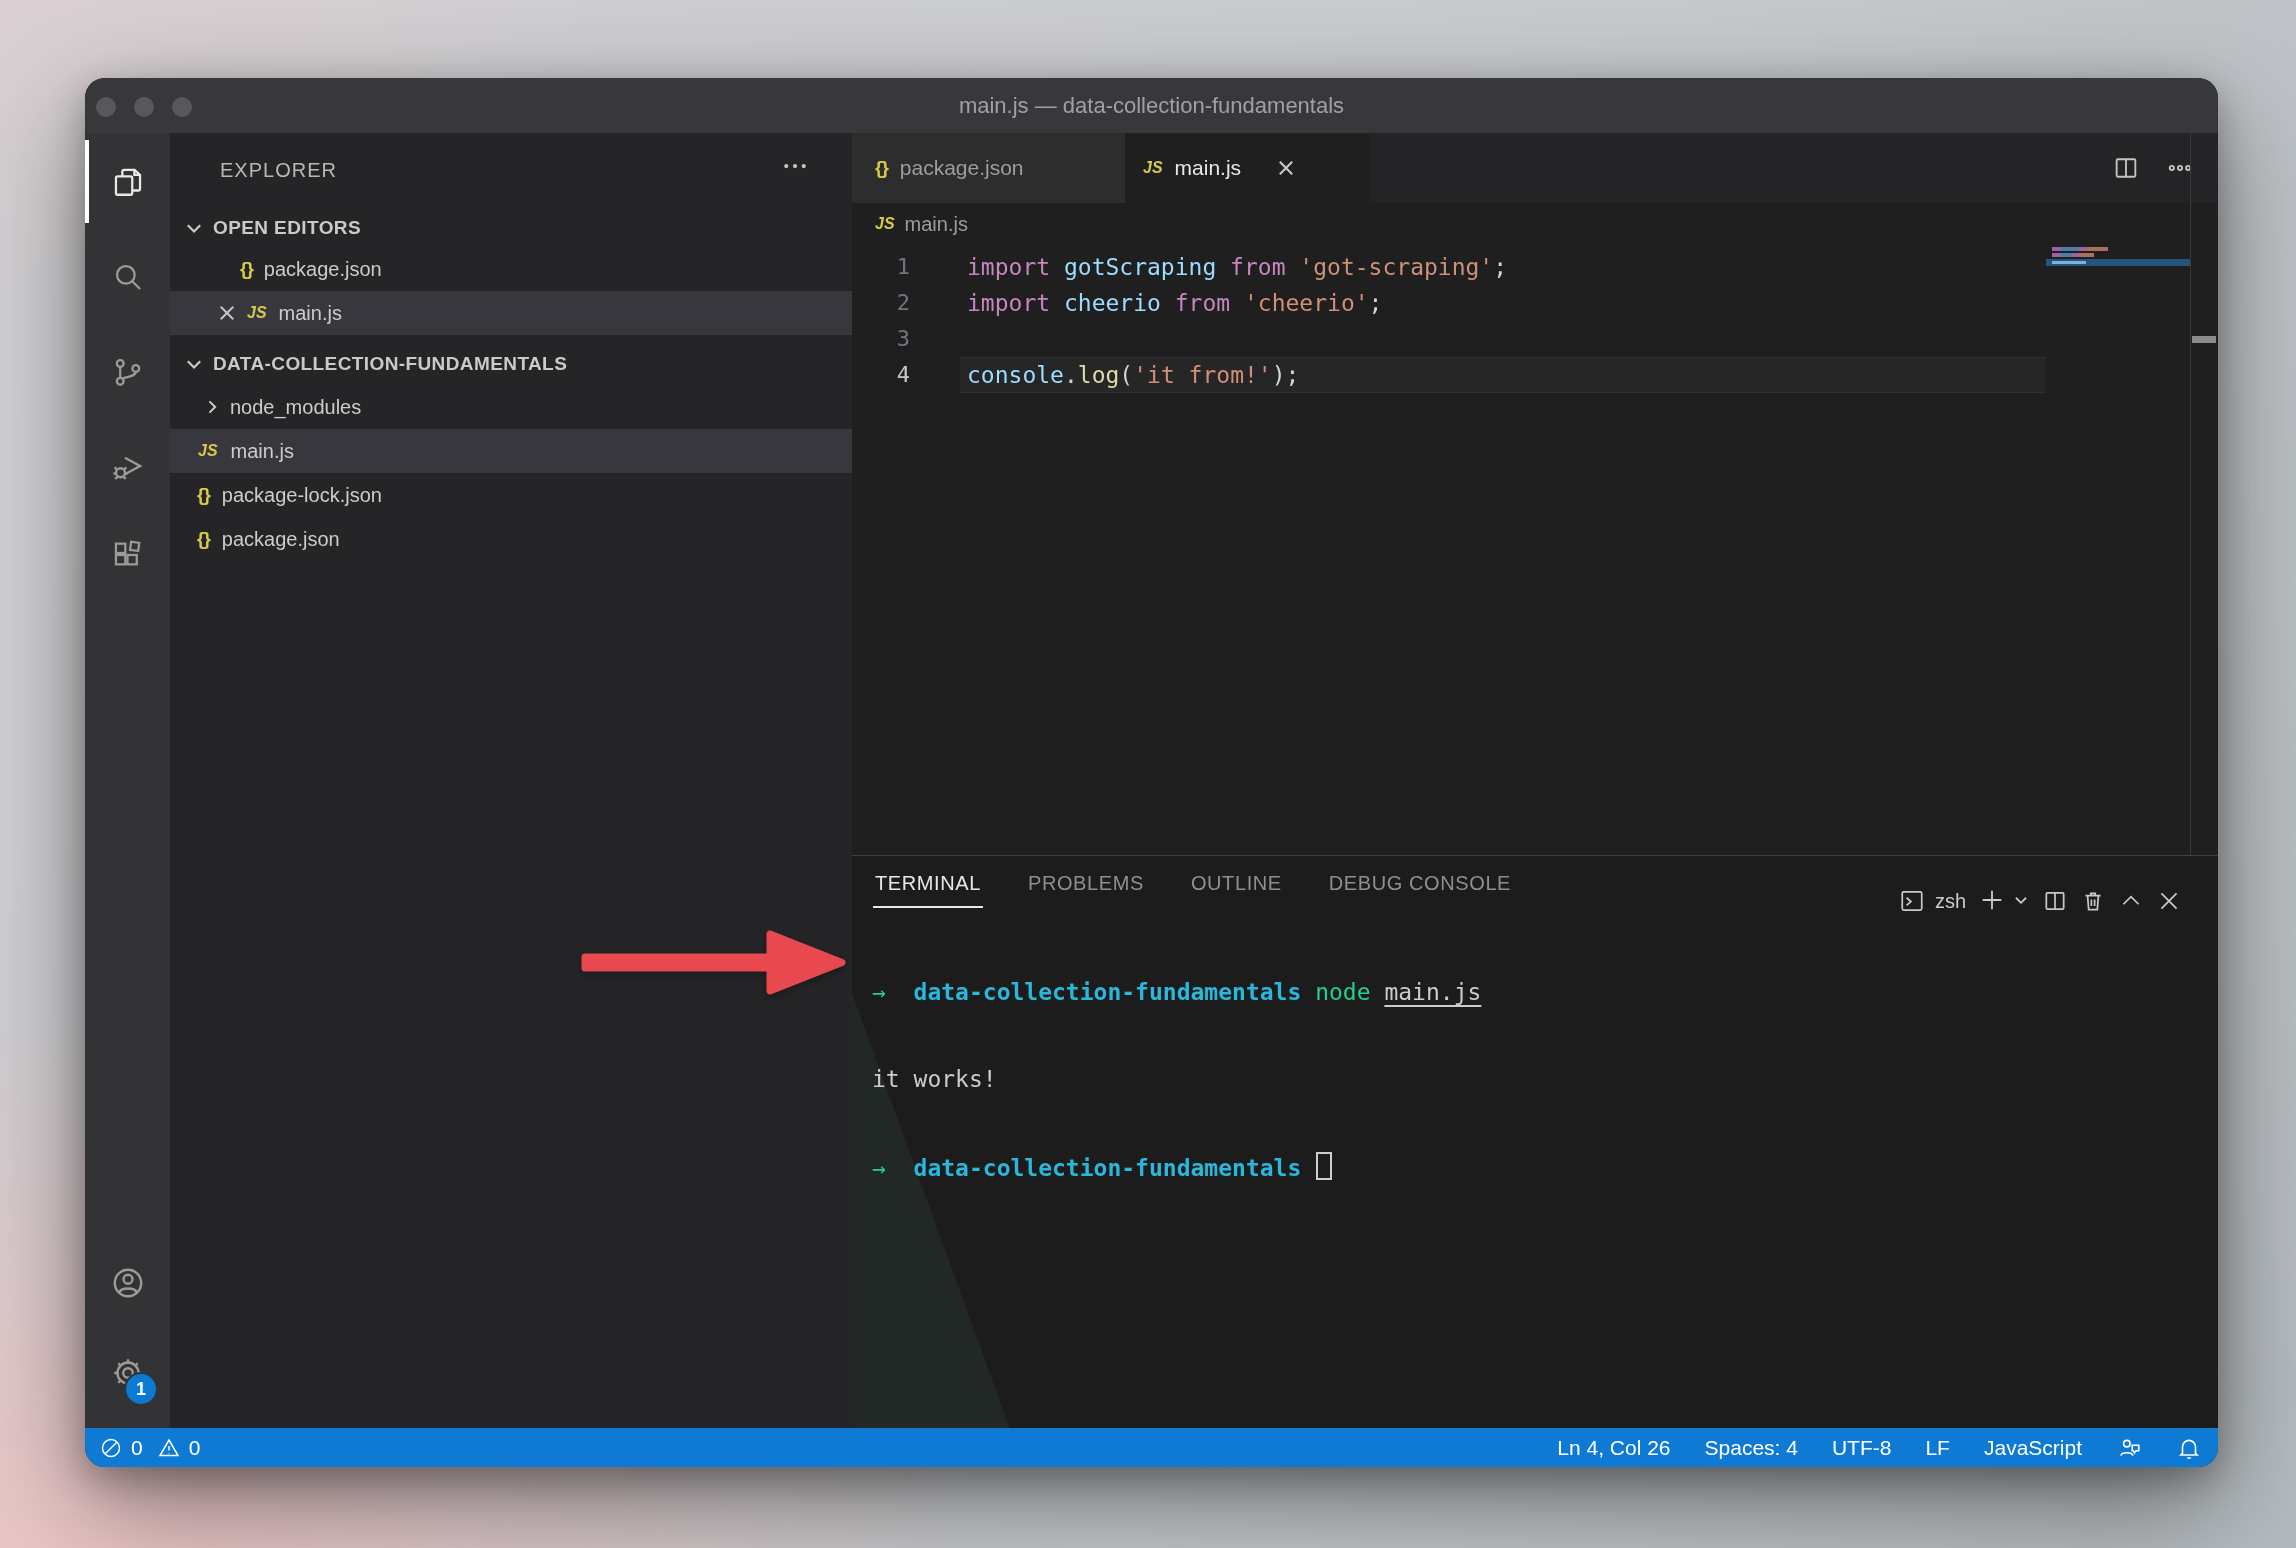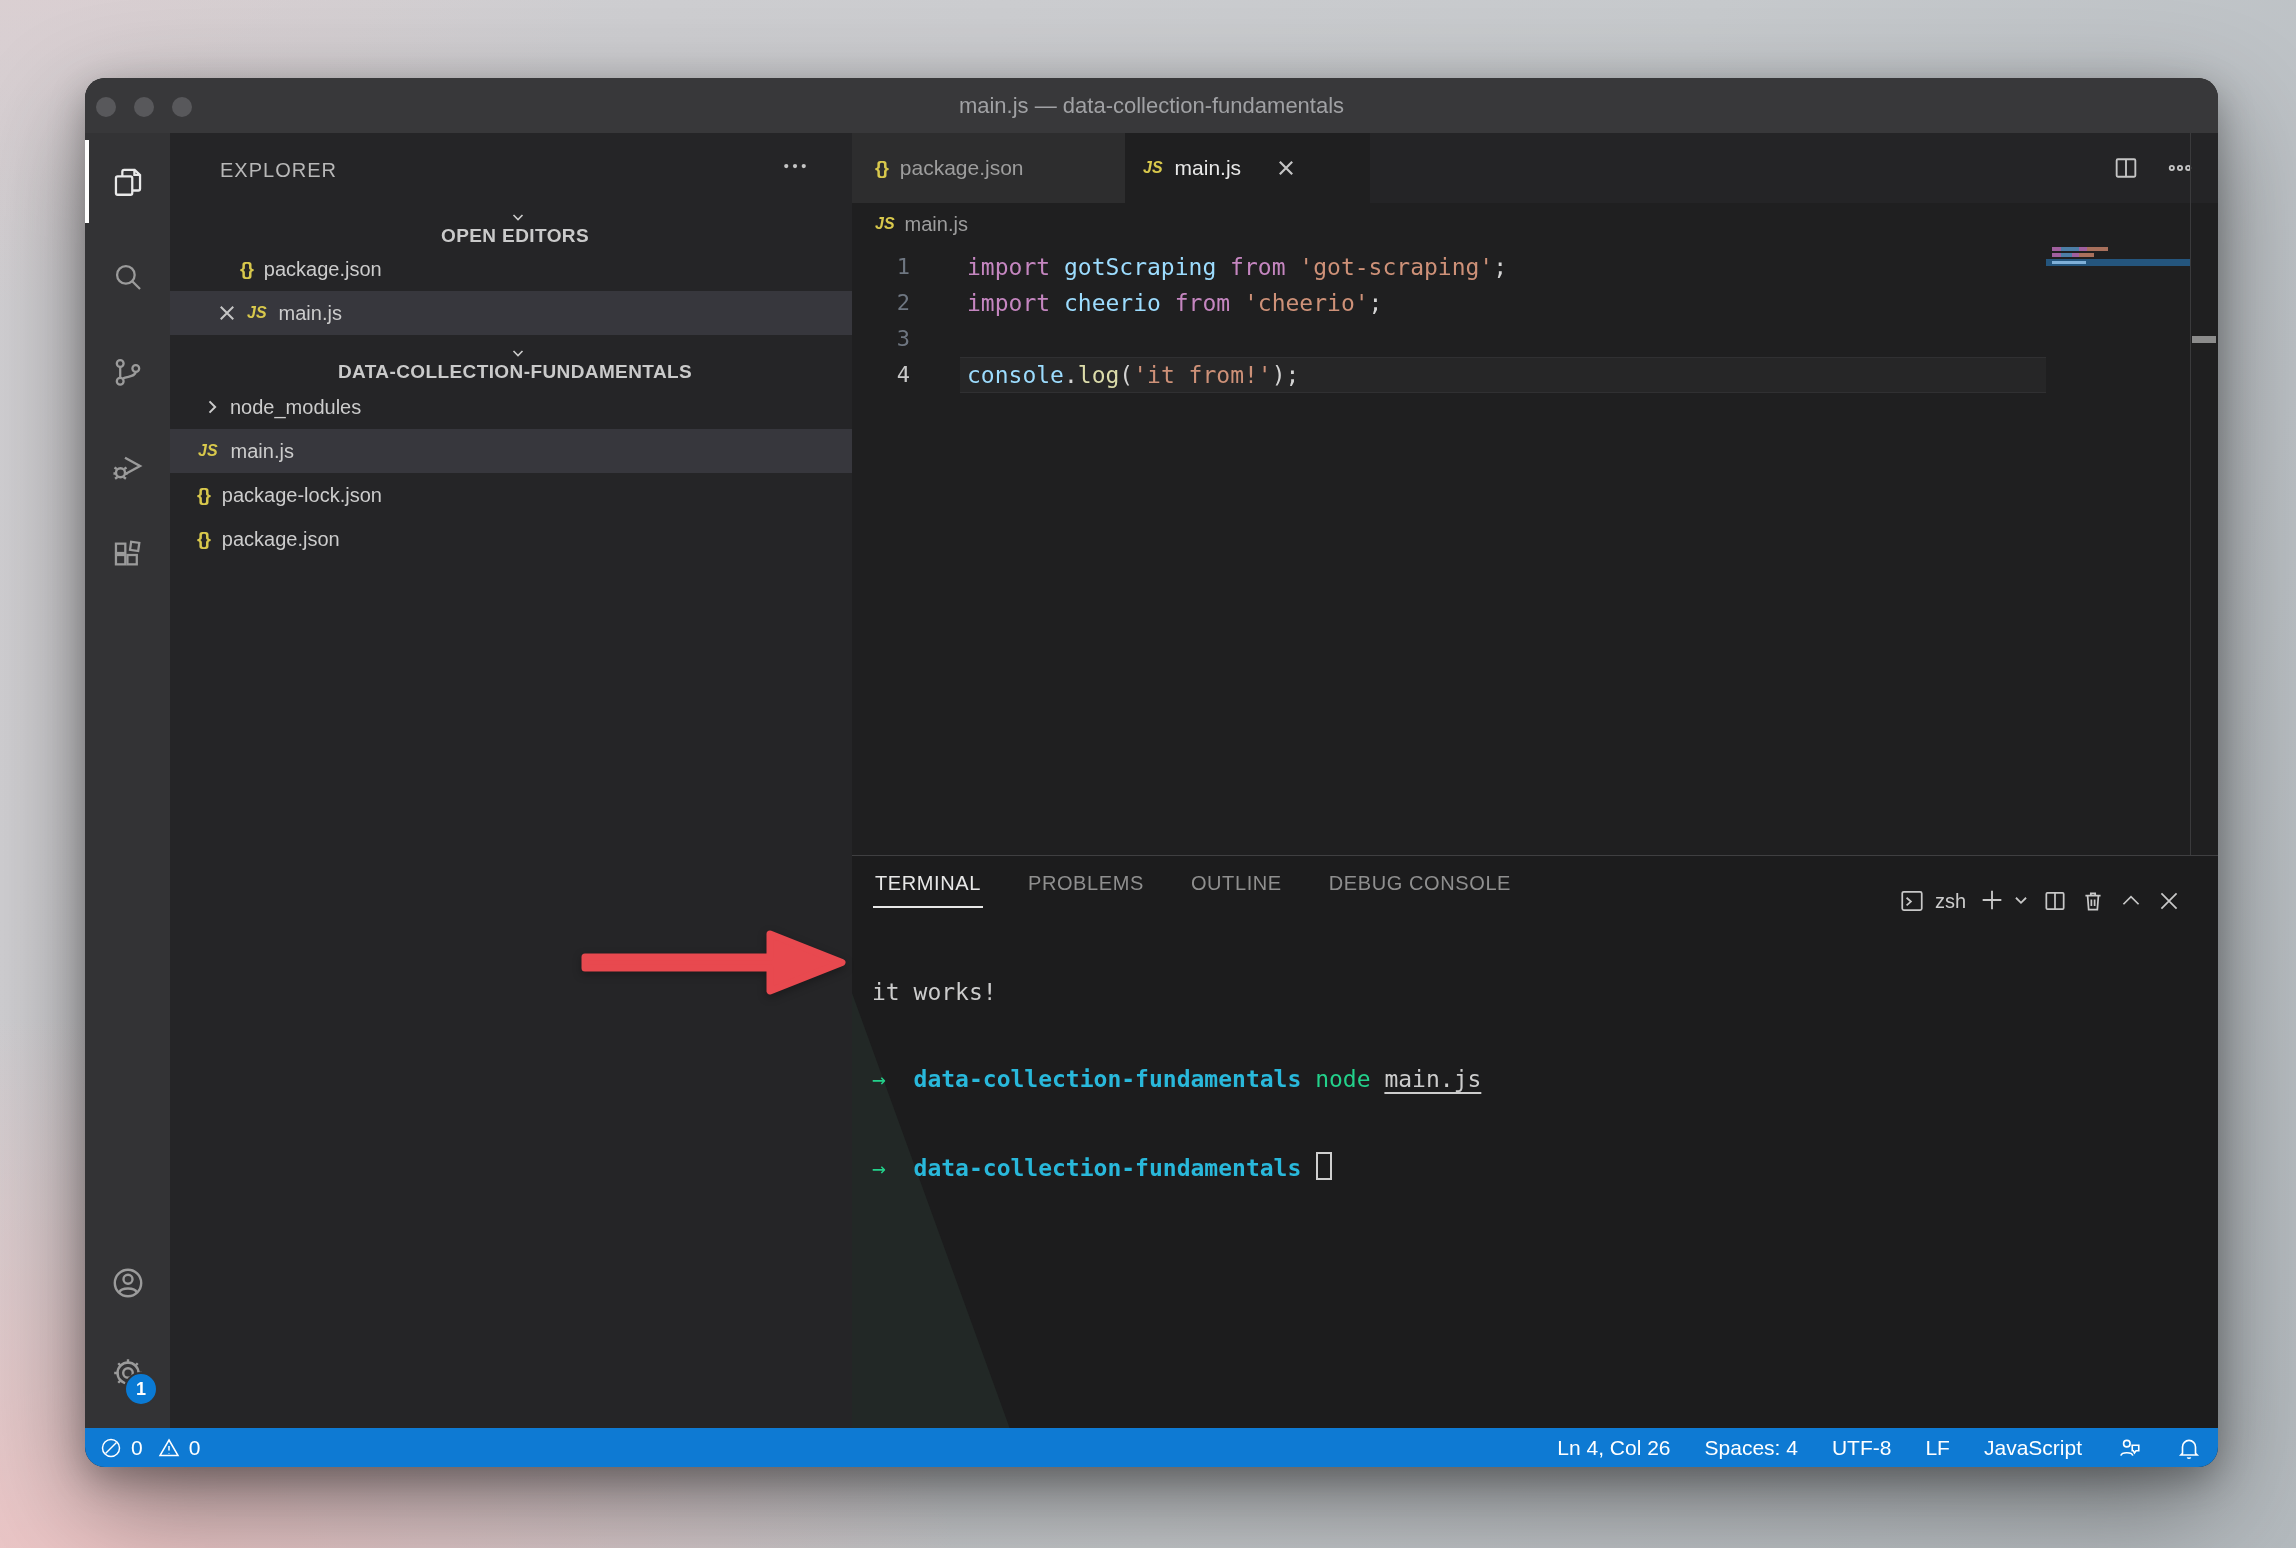--- a/index.html
+++ b/index.html
@@ -30,21 +30,21 @@
   .ai.active::before{content:"";position:absolute;left:0;top:6px;bottom:6px;width:4px;background:#ffffff;}
   .badge{position:absolute;right:12px;bottom:14px;width:30px;height:30px;border-radius:50%;
     background:#0a7ad4;color:#fff;font-size:18px;font-weight:bold;display:flex;align-items:center;justify-content:center;
     border:2px solid #333335;}
   
   .sidebar{position:absolute;left:85px;top:55px;width:682px;height:1295px;background:#252527;color:#cccccc;}
   .sb-header{position:absolute;left:0;top:0;width:100%;height:76px;}
   .sb-title{position:absolute;left:50px;top:26px;font-size:20px;letter-spacing:1px;color:#b8b8b8;}
   .sb-dots{position:absolute;right:42px;top:18px;color:#c5c5c5;}
   .sec-head{position:absolute;left:0;width:100%;height:38px;display:flex;align-items:center;
-    font-weight:bold;font-size:19px;color:#cacaca;letter-spacing:.4px;flex-direction:column;}
+    font-weight:bold;font-size:19px;color:#cacaca;letter-spacing:.4px;}
   .row{position:absolute;left:0;width:100%;height:44px;display:flex;align-items:center;font-size:20px;}
   .row.sel{background:#37373d;}
   .chev{stroke:#cccccc;fill:none;stroke-width:1.6;}
   .ficon{font-weight:bold;color:#d8c84c;}
   .ficon.json{font-size:19px;letter-spacing:-1px;}
   .ficon.js{font-size:16px;font-style:italic;}
   .closex{stroke:#c5c5c5;fill:none;stroke-width:1.6;}
   .outline-row{position:absolute;left:0;right:0;top:1249px;height:46px;border-top:1px solid #45454a;
     display:flex;align-items:center;font-weight:bold;font-size:19px;color:#cacaca;letter-spacing:.4px;}
   
@@ -317,22 +317,22 @@
         </svg>
       <svg width="26" height="26" viewBox="0 0 24 24">
           <path d="M5 15l7-7 7 7"></path>
         </svg>
       <svg width="26" height="26" viewBox="0 0 24 24">
           <path d="M5 5l14 14M19 5L5 19"></path>
         </svg>
     </div>
 
     <div class="term">
+      <div><span class="t-green">→  </span><span class="t-dir">data-collection-fundamentals</span><span> </span><span class="t-green">node</span><span> </span><span class="t-ul">main.js</span></div>
       <div><span>it works!</span></div>
-      <div><span class="t-green">→  </span><span class="t-dir">data-collection-fundamentals</span><span> </span><span class="t-green">node</span><span> </span><span class="t-ul">main.js</span></div>
       <div><span class="t-green">→  </span><span class="t-dir">data-collection-fundamentals</span><span> </span><span class="cursor"></span></div>
     </div>
   </div>
 
   <div class="statusbar">
     <div class="sb-left">
       <svg width="24" height="24" viewBox="0 0 24 24">
           <circle cx="12" cy="12" r="8.5"></circle>
           <path d="M6.5 17.5l11-11"></path>
         </svg>

